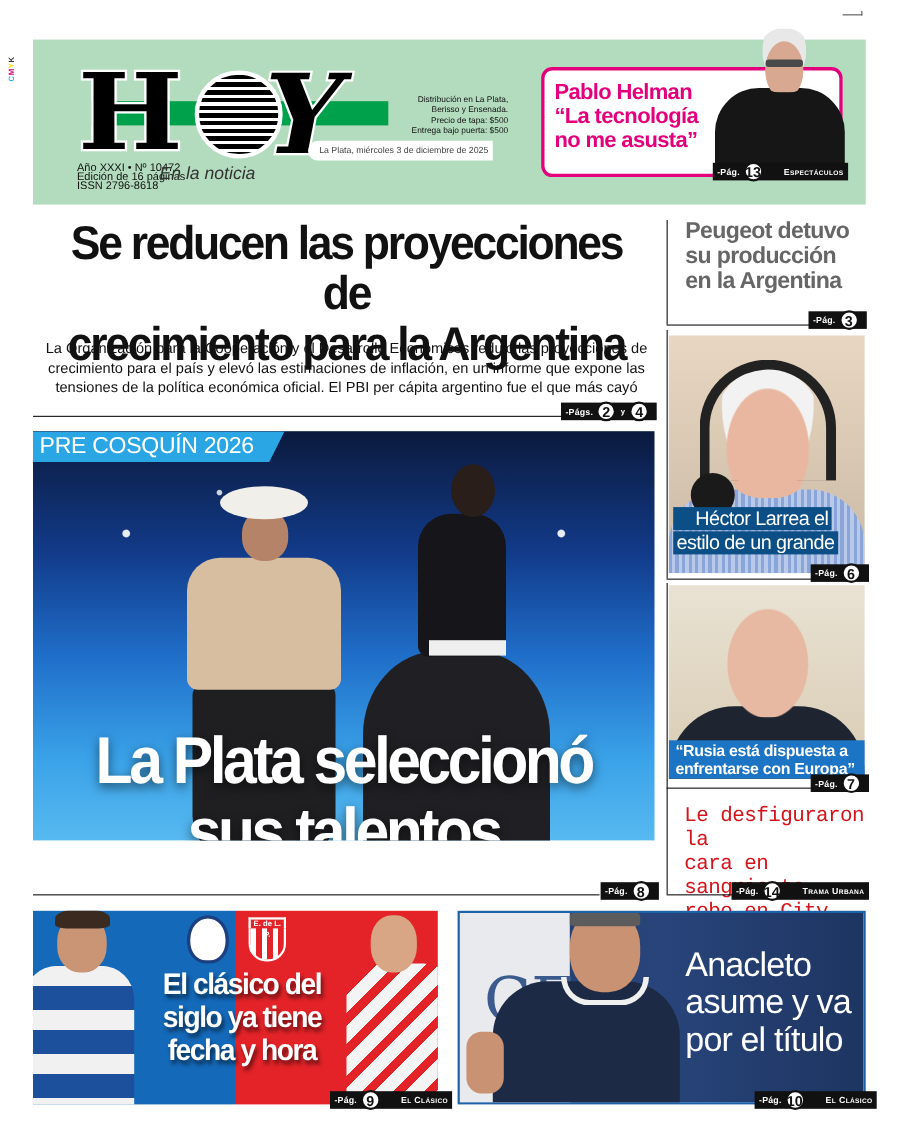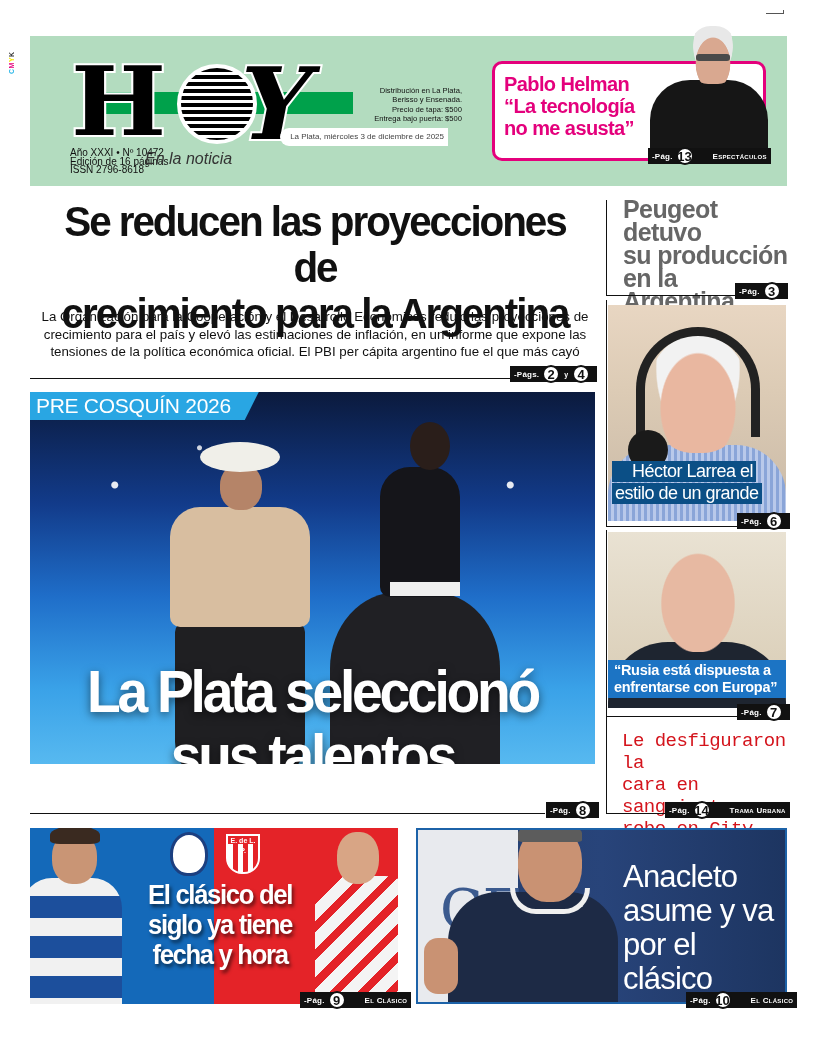--- a/index.html
+++ b/index.html
@@ -43,21 +43,21 @@
   .pageref .sec { font-size: 8px; letter-spacing: 0.3px; font-variant: small-caps; padding-left: 16px; }
   .pageref .conj { font-size: 7px; margin: 0 1px; }
 
   
   .main-headline { left: 30px; top: 198px; width: 570px; font-family: "Liberation Sans", sans-serif; font-weight: bold; font-size: 43px; line-height: 46px; text-align: center; color: #111; letter-spacing: -2.2px; transform: scaleX(0.94); transform-origin: center top; }
   .main-deck { left: 30px; top: 308px; width: 570px; font-size: 13.3px; line-height: 17.5px; text-align: center; color: #111; }
   .rule-main { left: 30px; top: 378px; width: 505px; height: 1px; background: #111; }
 
   
   .vrule { left: 606px; width: 1px; background: #111; }
-  .peugeot { left: 623px; top: 198px; width: 170px; font-family: "Liberation Sans", sans-serif; font-weight: bold; font-size: 25px; line-height: 23px; color: #666; letter-spacing: -0.6px; }
+  .peugeot { left: 623px; top: 198px; width: 170px; font-family: "Liberation Sans", sans-serif; font-weight: bold; font-size: 21px; line-height: 23px; color: #666; letter-spacing: -0.6px; }
   .rule-right { height: 1px; background: #111; }
 
   .larrea-photo { left: 608px; top: 305px; width: 178px; height: 216px; background: linear-gradient(180deg, #e8d6c2 0%, #dccbb5 40%, #c9b9a6 100%); overflow: hidden; }
   .lr-head { position: absolute; left: 40px; top: 30px; width: 100px; height: 118px; border-radius: 48% 48% 45% 45%; background: radial-gradient(ellipse at 50% 62%, #e9b7a0 0 52%, transparent 54%), radial-gradient(ellipse at 50% 28%, #f2f2f2 0 58%, transparent 60%); }
   .lr-phones { position: absolute; left: 28px; top: 22px; width: 124px; height: 110px; border: 9px solid #222; border-bottom: none; border-radius: 62px 62px 0 0; }
   .lr-shirt { position: absolute; left: 0; top: 140px; width: 178px; height: 80px; background: repeating-linear-gradient(90deg, #8aa5d8 0 3px, #b9c9ea 3px 6px); border-radius: 50px 50px 0 0; }
   .lr-mic { position: absolute; left: 20px; top: 125px; width: 40px; height: 40px; border-radius: 50%; background: #1a1a1a; }
   .caption-blue { position: absolute; background: #0b4f86; color: #fff; font-size: 18px; line-height: 21px; padding: 0 3px; letter-spacing: -0.5px; }
 
   .putin-photo { left: 608px; top: 532px; width: 178px; height: 176px; background: linear-gradient(180deg, #e9e2d3 0%, #d8cbb3 100%); overflow: hidden; }
@@ -202,21 +202,21 @@
 <div class="abs rule-right" style="left:606px; top:526px; width:150px;"></div>
 <div class="abs pageref" style="left:737px; top:513px;">
   <span class="lbl">-Pág.</span>
   <span class="num">6</span>
 </div>
 
 <div class="abs vrule" style="top:530px; height:283px;"></div>
 <div class="abs putin-photo">
   <div class="pt-suit"></div>
   <div class="pt-head"></div>
-  <div class="caption-lightblue" style="left:0; top:128px; width:200px;">
+  <div class="caption-lightblue" style="left:0; top:141px; width:200px;">
     <div>“Rusia está dispuesta a</div>
     <div>enfrentarse con Europa”</div>
   </div>
 </div>
 <div class="abs rule-right" style="left:606px; top:716px; width:150px;"></div>
 <div class="abs pageref" style="left:737px; top:704px;">
   <span class="lbl">-Pág.</span>
   <span class="num">7</span>
 </div>
 
@@ -287,20 +287,20 @@
     <div class="an-crest-letters">CE</div>
   </div>
   <div class="an-shirt"></div>
   <div class="an-collar"></div>
   <div class="an-face"></div>
   <div class="an-hair"></div>
   <div class="an-thumb"></div>
   <div class="anacleto-headline">
     <div>Anacleto</div>
     <div>asume y va</div>
-    <div>por el clásico</div>
+    <div>por el título</div>
   </div>
 </div>
 <div class="abs pageref" style="left:686px; top:992px;">
   <span class="lbl">-Pág.</span>
   <span class="num">10</span>
   <span class="sec">El Clásico</span>
 </div>
 
 </body></html>

